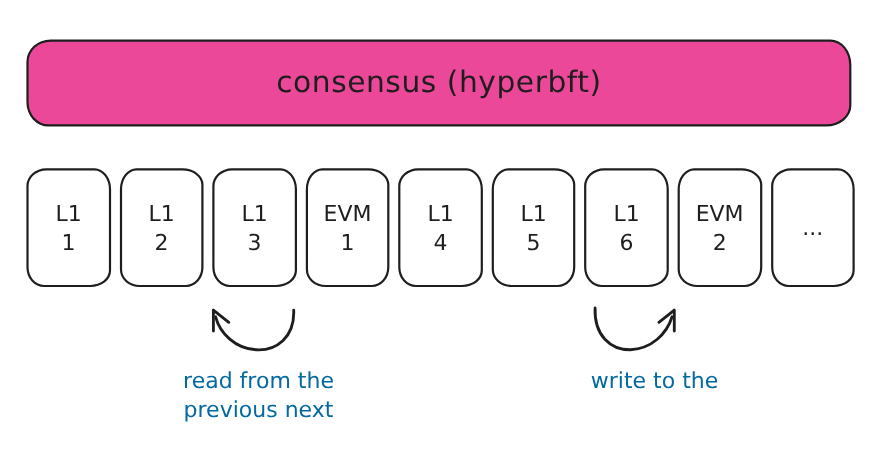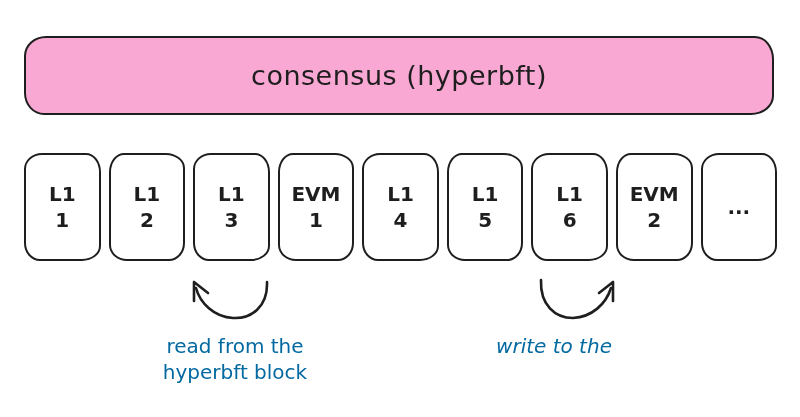--- a/index.html
+++ b/index.html
@@ -23,31 +23,30 @@
     width: 750px;
     height: 79px;
     box-sizing: border-box;
     border: 2.5px solid #1e1e1e;
     border-radius: 22px 19px 23px 20px / 20px 23px 19px 22px;
     display: flex;
     align-items: center;
     justify-content: center;
     font-size: 27px;
     letter-spacing: 0.5px;
-    background: #f9a8d4;
+    background: #ec4899;
   }
   .blocks-row {
     position: absolute;
     left: 24px;
     top: 153px;
     width: 753px;
     height: 108px;
     display: flex;
     gap: 8px;
-    font-weight: bold;
   }
   .block-card {
     flex: 1 1 0;
     box-sizing: border-box;
     border: 2.5px solid #1e1e1e;
     background: #ffffff;
     display: flex;
     flex-direction: column;
     align-items: center;
     justify-content: center;
@@ -76,21 +75,21 @@
   .caption {
     position: absolute;
     top: 333px;
     width: 220px;
     text-align: center;
     font-size: 20px;
     line-height: 26px;
     color: #0369a1;
   }
   .caption-read  { left: 125px; }
-  .caption-write { left: 444px; font-style: italic; }
+  .caption-write { left: 485px; }
 </style>
 </head>
 <body>
 
 <div class="canvas">
 
   <div class="consensus-box">
     <span>consensus (hyperbft)</span>
   </div>
 
@@ -141,20 +140,20 @@
     </g>
 
     <g>
       <path d="M 541 280 C 540 305 555 318 573 318 C 592 317 606 304 611 288"></path>
       <path d="M 613 282 L 613 301 M 613 282 L 599 293"></path>
     </g>
   </svg>
 
   <div class="caption caption-read">
     <div>read from the</div>
-    <div>hyperbft block</div>
+    <div>previous next</div>
   </div>
 
   <div class="caption caption-write">
     <div>write to the</div>
   </div>
 
 </div>
 
 </body></html>

